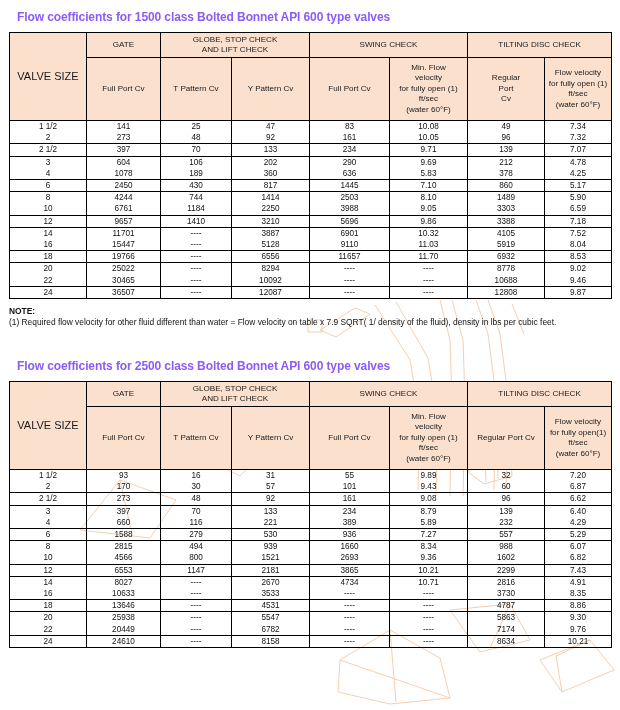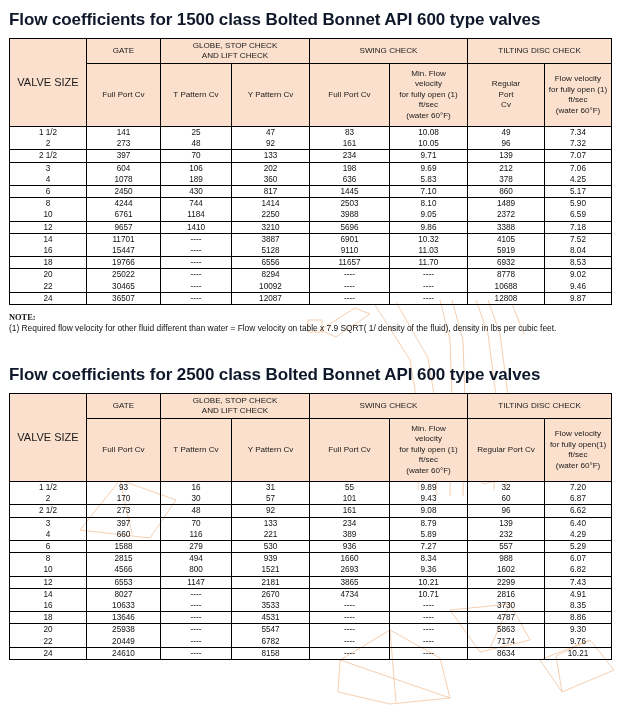--- a/index.html
+++ b/index.html
@@ -29,25 +29,25 @@
 
   .page {
     position: relative;
     z-index: 2;
     padding: 0;
   }
 
   .table-block { position: relative; }
 
   .title {
-    font-size: 17px;
+    font-size: 12px;
     font-weight: bold;
     letter-spacing: -0.1px;
-    color: #0f172a;
-    padding-left: 9px;
+    color: #8b5cf6;
+    padding-left: 17px;
     white-space: nowrap;
   }
 
   table.flow {
     border-collapse: collapse;
     table-layout: fixed;
     border: 1px solid #000;
     background: transparent;
   }
   table.flow td, table.flow th {
@@ -87,21 +87,21 @@
   
   tbody.data td { border-left: 1px solid #000; border-right: 1px solid #000; }
 
   .note {
     padding-left: 9px;
     font-size: 8.4px;
     line-height: 11.6px;
     color: #111;
     width: 600px;
   }
-  .note .note-label { font-weight: bold; display: block; font-family: Liberation Serif, serif; }
+  .note .note-label { font-weight: bold; display: block; }
 
   .gap-a { height: 10px; }
   .gap-b { height: 8px; }
   .gap-c { height: 30px; }
   .gap-d { height: 7px; }
 </style>
 </head>
 <body>
 
 <svg class="watermark" id="wm-a" width="300" height="200" viewBox="0 0 300 200">
@@ -210,24 +210,24 @@
               <td class="dat">234</td>
               <td class="dat">9.71</td>
               <td class="dat">139</td>
               <td class="dat">7.07</td>
             </tr>
             <tr class="grp-start">
               <td class="dat">3</td>
               <td class="dat">604</td>
               <td class="dat">106</td>
               <td class="dat">202</td>
-              <td class="dat">198</td>
+              <td class="dat">290</td>
               <td class="dat">9.69</td>
               <td class="dat">212</td>
-              <td class="dat">7.06</td>
+              <td class="dat">4.78</td>
             </tr>
             <tr class="grp-mid">
               <td class="dat">4</td>
               <td class="dat">1078</td>
               <td class="dat">189</td>
               <td class="dat">360</td>
               <td class="dat">636</td>
               <td class="dat">5.83</td>
               <td class="dat">378</td>
               <td class="dat">4.25</td>
@@ -252,21 +252,21 @@
               <td class="dat">1489</td>
               <td class="dat">5.90</td>
             </tr>
             <tr class="grp-mid">
               <td class="dat">10</td>
               <td class="dat">6761</td>
               <td class="dat">1184</td>
               <td class="dat">2250</td>
               <td class="dat">3988</td>
               <td class="dat">9.05</td>
-              <td class="dat">2372</td>
+              <td class="dat">3303</td>
               <td class="dat">6.59</td>
             </tr>
             <tr class="grp-end">
               <td class="dat">12</td>
               <td class="dat">9657</td>
               <td class="dat">1410</td>
               <td class="dat">3210</td>
               <td class="dat">5696</td>
               <td class="dat">9.86</td>
               <td class="dat">3388</td>

